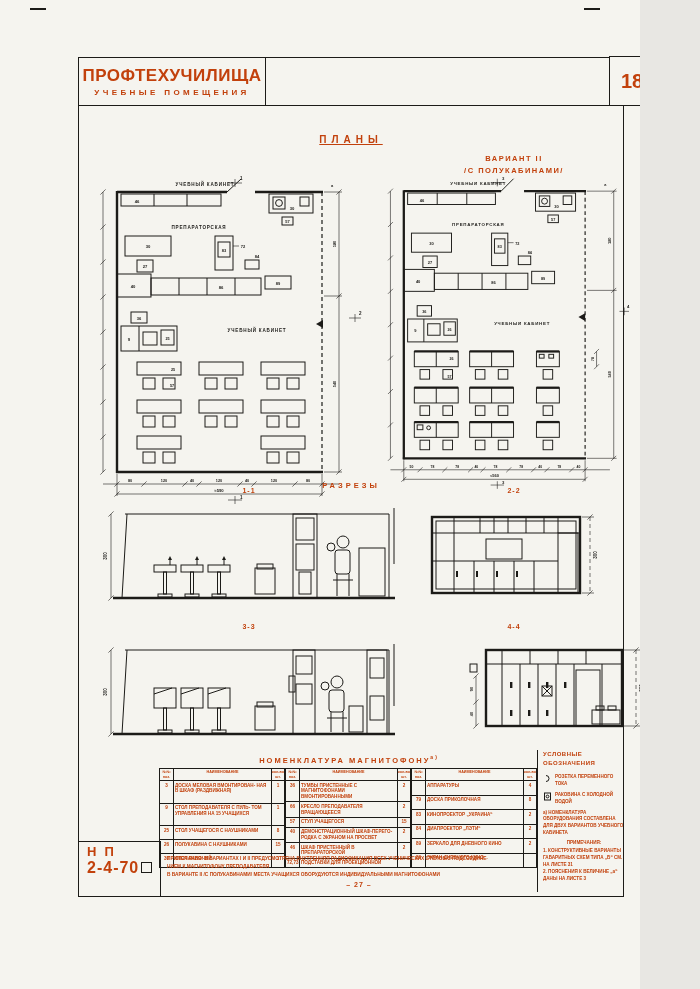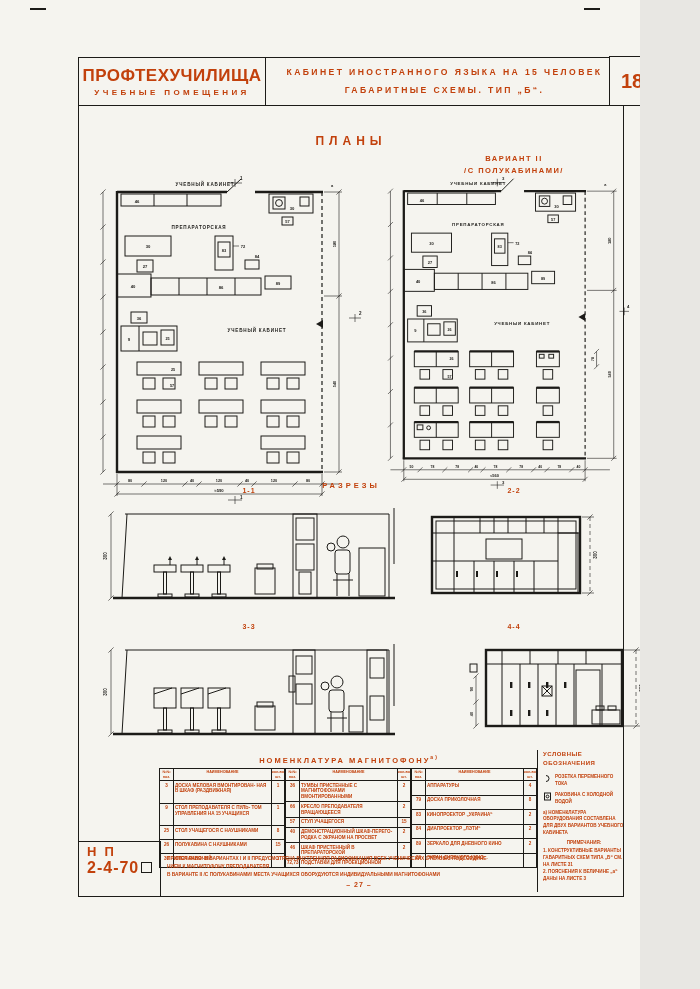--- a/index.html
+++ b/index.html
@@ -10,21 +10,21 @@
   .rm-l{left:30px}.rm-r{left:584px}
   
   .titleblock{position:absolute;left:0;top:0;right:0;height:47px;border-bottom:1.7px solid #1c1b18;display:flex;}
   .tb-left{width:186px;border-right:1.7px solid #1c1b18;display:flex;flex-direction:column;align-items:center;justify-content:center;gap:2px;}
   .tb-org{font-size:17px;font-weight:bold;letter-spacing:.5px;white-space:nowrap;}
   .tb-org2{font-size:8px;font-weight:bold;letter-spacing:3.4px;white-space:nowrap;}
   .tb-mid{flex:1;display:flex;flex-direction:column;align-items:center;justify-content:center;font-size:8.6px;font-weight:bold;letter-spacing:2.4px;line-height:2.0;white-space:nowrap;}
   .sheetnum{position:absolute;right:-32px;top:-1.7px;width:44px;height:48px;border:1.7px solid #1c1b18;background:#f5f4ef;display:grid;place-items:center;font-size:20px;font-weight:bold;}
   
   .cap{position:absolute;font-weight:bold;text-align:center;}
-  .h-plans{left:0;right:0;top:76px;font-size:12px;letter-spacing:5px;}
+  .h-plans{left:0;right:0;top:76px;font-size:10px;letter-spacing:5px;text-decoration:underline;}
   .vh{position:absolute;top:95px;text-align:center;font-weight:bold;font-size:7.5px;letter-spacing:1.5px;line-height:1.6;}
   .vh1{left:60px;width:200px;}
   .vh2{left:330px;width:210px;}
   .h-sections{left:0;right:0;top:405px;font-size:7.5px;letter-spacing:3px;margin-top:18px;}
   .sec-label{position:absolute;width:80px;text-align:center;font-weight:bold;font-size:7px;letter-spacing:1px;}
   .h-table{left:110px;width:320px;top:696px;font-size:7.5px;letter-spacing:2px;}
   .h-table sup{font-size:5px;}
   
   svg{position:absolute;overflow:visible;}
   .plan1{left:8px;top:114px;width:290px;height:330px;}
@@ -67,24 +67,20 @@
   <div class="regmark rm-l"></div>
   <div class="regmark rm-r"></div>
 
   <div class="frame">
 
     <div class="titleblock">
       <div class="tb-left">
         <div class="tb-org">ПРОФТЕХУЧИЛИЩА</div>
         <div class="tb-org2">УЧЕБНЫЕ ПОМЕЩЕНИЯ</div>
       </div>
-      <div class="tb-mid">
-        <div>КАБИНЕТ ИНОСТРАННОГО ЯЗЫКА НА 15 ЧЕЛОВЕК</div>
-        <div>ГАБАРИТНЫЕ СХЕМЫ. ТИП „Б“.</div>
-      </div>
     </div>
     <div class="sheetnum">18</div>
 
     <div class="cap h-plans">ПЛАНЫ</div>
     <div class="vh vh2">
       <div>ВАРИАНТ II</div>
       <div>/С ПОЛУКАБИНАМИ/</div>
     </div>
 
     <svg class="plan1" viewBox="0 0 290 330">

